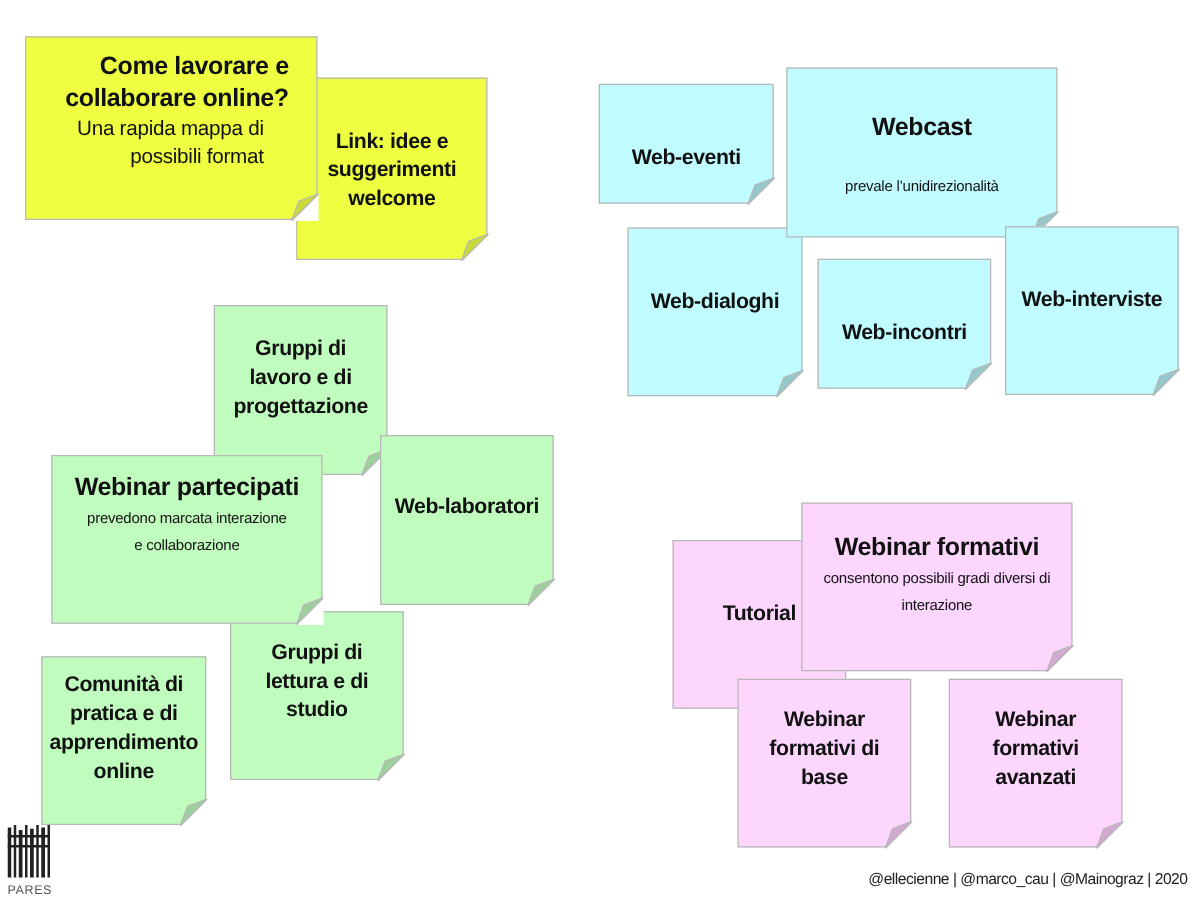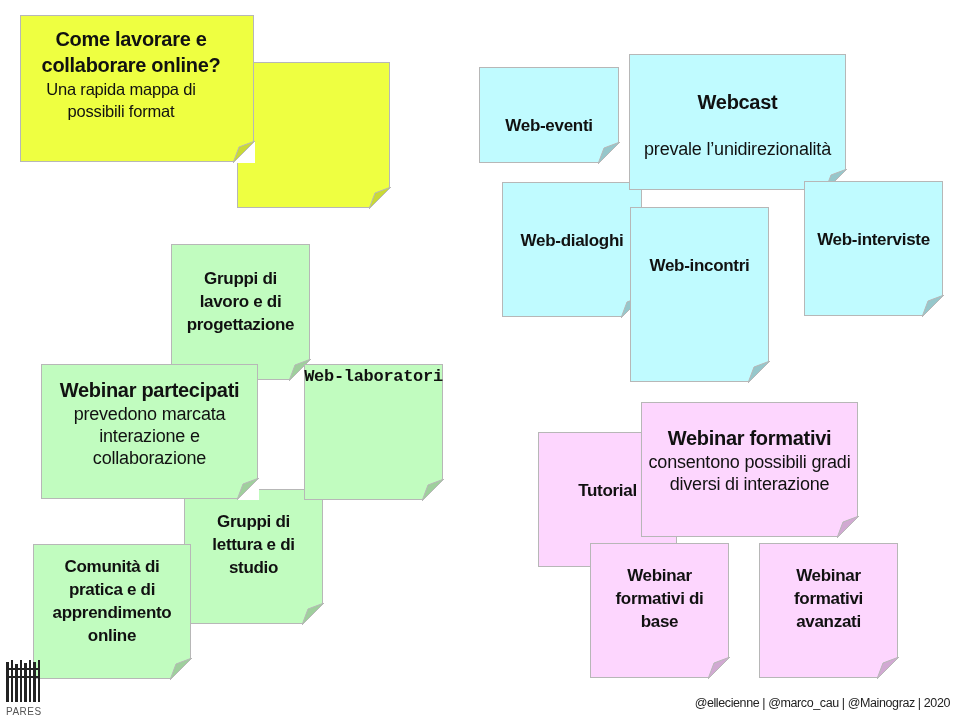--- a/index.html
+++ b/index.html
@@ -5,30 +5,31 @@
   html, body { margin:0; padding:0; }
   body { width:960px; height:720px; position:relative; background:#ffffff; overflow:hidden;
          font-family:"Liberation Sans", "DejaVu Sans", sans-serif; }
   .note { position:absolute; box-sizing:border-box; border:1.5px solid #b7b7b7;
           display:flex; flex-direction:column; align-items:center; text-align:center;
           color:#111; padding:0 8px; }
   .note .fold { position:absolute; right:-1.5px; bottom:-1.5px; width:22px; height:22px; }
   .note .fold svg { display:block; }
   .t { font-weight:bold; font-size:17px; line-height:23px; letter-spacing:-0.3px; }
   .t.big { font-size:20px; line-height:26px; }
-  .s { font-size:18px; line-height:22px; letter-spacing:-0.2px; }
+  .s { font-size:12px; line-height:22px; letter-spacing:-0.2px; }
   .y { background:#eeff41; } .c { background:#c0fbff;gap:23px; } .g { background:#c1fcbf; } .p { background:#fdd6fe; }
-  .left { align-items:flex-start; text-align:center; }
+  .left { align-items:flex-start; text-align:right;margin-top:14px; }
   #footer { position:absolute; right:10px; bottom:10px; font-size:12.5px; color:#222; letter-spacing:-0.4px; }
   #logo { position:absolute; left:6px; top:660px; width:40px; height:56px; }
 </style>
 </head>
 <body>
 
 <div class="note y" style="left:237px;top:62px;width:153px;height:146px;justify-content:center;">
+  <div class="t">Link: idee e suggerimenti welcome</div>
   <span class="fold">
       <svg width="22" height="22">
         <polygon points="0,22 22,0 22,22" fill="#fff"></polygon>
         <polygon points="0,22 6,6 22,0" fill="#c9d936" stroke="#b7b7b7"></polygon>
       </svg>
     </span>
 </div>
 <div class="note y left" style="left:20px;top:15px;width:234px;height:147px;padding:10px 10px;">
   <div class="t big" style="width:200px;">Come lavorare e collaborare online?</div>
   <div class="s" style="font-size:16.5px;width:180px;">Una rapida mappa di possibili format</div>
@@ -61,21 +62,21 @@
 <div class="note c" style="left:629px;top:54px;width:217px;height:136px;padding-top:34px;">
   <div class="t big">Webcast</div>
   <div class="s">prevale l’unidirezionalità</div>
   <span class="fold">
       <svg width="22" height="22">
         <polygon points="0,22 22,0 22,22" fill="#fff"></polygon>
         <polygon points="0,22 6,6 22,0" fill="#96c7cb" stroke="#b7b7b7"></polygon>
       </svg>
     </span>
 </div>
-<div class="note c" style="left:630px;top:207px;width:139px;height:175px;padding-top:46px;">
+<div class="note c" style="left:654px;top:207px;width:139px;height:104px;padding-top:46px;">
   <div class="t">Web-incontri</div>
   <span class="fold">
       <svg width="22" height="22">
         <polygon points="0,22 22,0 22,22" fill="#fff"></polygon>
         <polygon points="0,22 6,6 22,0" fill="#96c7cb" stroke="#b7b7b7"></polygon>
       </svg>
     </span>
 </div>
 <div class="note c" style="left:804px;top:181px;width:139px;height:135px;padding-top:46px;">
   <div class="t" style="white-space:nowrap;">Web-interviste</div>
@@ -108,30 +109,30 @@
 <div class="note g" style="left:41px;top:364px;width:217px;height:135px;padding-top:12px;">
   <div class="t big" style="white-space:nowrap;">Webinar partecipati</div>
   <div class="s" style="width:160px;">prevedono marcata interazione e collaborazione</div>
   <span class="fold">
       <svg width="22" height="22">
         <polygon points="0,22 22,0 22,22" fill="#fff"></polygon>
         <polygon points="0,22 6,6 22,0" fill="#9fcf9d" stroke="#b7b7b7"></polygon>
       </svg>
     </span>
 </div>
-<div class="note g" style="left:304px;top:364px;width:139px;height:136px;font-family:Liberation Mono, monospace;">
+<div class="note g" style="left:304px;top:348px;width:139px;height:136px;padding-top:44px;">
   <div class="t" style="white-space:nowrap;">Web-laboratori</div>
   <span class="fold">
       <svg width="22" height="22">
         <polygon points="0,22 22,0 22,22" fill="#fff"></polygon>
         <polygon points="0,22 6,6 22,0" fill="#9fcf9d" stroke="#b7b7b7"></polygon>
       </svg>
     </span>
 </div>
-<div class="note g" style="left:33px;top:544px;width:158px;height:135px;padding-top:10px;">
+<div class="note g" style="left:33px;top:525px;width:132px;height:135px;padding-top:10px;">
   <div class="t" style="width:125px;">Comunità di pratica e di apprendimento online</div>
   <span class="fold">
       <svg width="22" height="22">
         <polygon points="0,22 22,0 22,22" fill="#fff"></polygon>
         <polygon points="0,22 6,6 22,0" fill="#9fcf9d" stroke="#b7b7b7"></polygon>
       </svg>
     </span>
 </div>
 
 <div class="note p" style="left:538px;top:432px;width:139px;height:135px;padding-top:46px;">

